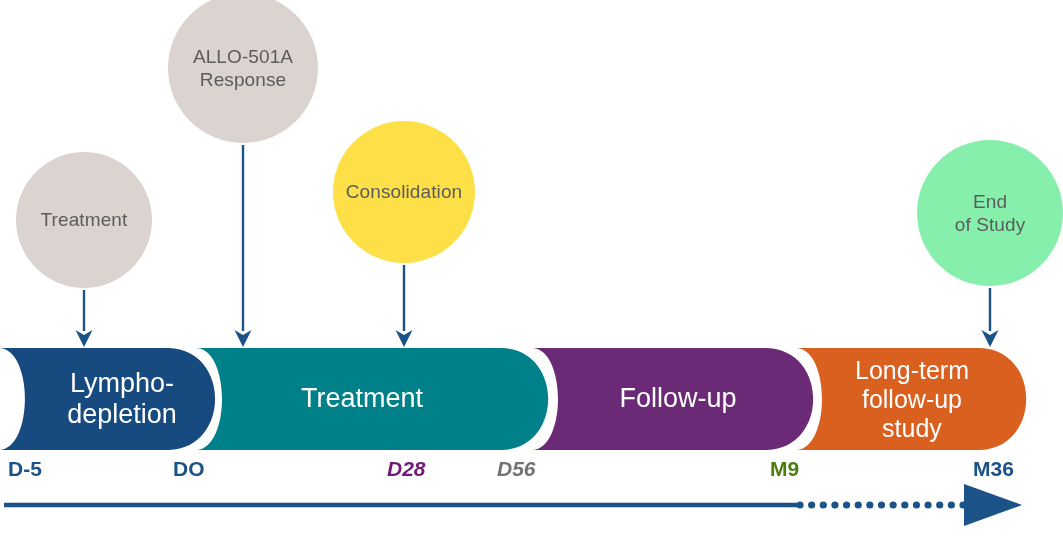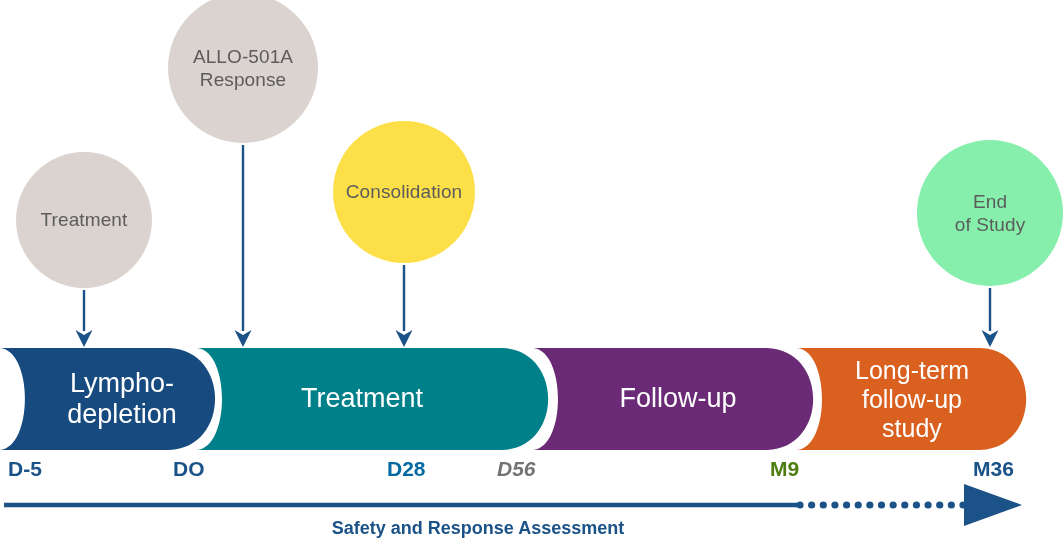--- a/index.html
+++ b/index.html
@@ -121,21 +121,21 @@
       <div class="bar-label" style="left: 0px; top: 0px; width: 1063px; font-size: 27px; transform: translateY(399px); position: absolute; display: flex; justify-content: flex-start;"><div style="position: absolute; left: 362px; top: 0px; transform: translate(-50%, -50%); white-space: pre-line; text-align: right; color: rgb(255, 255, 255);">Treatment</div></div>
       <div class="bar-label" style="left: 0px; top: 0px; width: 1063px; font-size: 27px; transform: translateY(399px); position: absolute; display: flex; justify-content: flex-start;"><div style="position: absolute; left: 678px; top: 0px; transform: translate(-50%, -50%); white-space: pre-line; text-align: center; color: rgb(255, 255, 255);">Follow-up</div></div>
       <div class="bar-label" style="left: 0px; top: 0px; width: 1063px; font-size: 25px; transform: translateY(399px); position: absolute; display: flex; justify-content: flex-start;"><div style="position: absolute; left: 912px; top: 0px; transform: translate(-50%, -50%); white-space: pre-line; color: rgb(255, 255, 255);">Long-term
 follow-up
 study</div></div>
     </div>
 
   <div id="ticks-layer">
       <div class="tick" style="left: 8px; top: 457px; color: rgb(27, 82, 135);">D-5</div>
       <div class="tick" style="left: 173px; top: 457px; color: rgb(27, 82, 135); text-align: center;">DO</div>
-      <div class="tick" style="left: 387px; top: 457px; color: #0369a1;">D28</div>
+      <div class="tick" style="left: 387px; top: 457px; color: #701a75; font-style: italic;">D28</div>
       <div class="tick" style="left: 497px; top: 457px; color: #737373; font-style: italic;">D56</div>
       <div class="tick" style="left: 770px; top: 457px; color: #4d7c0f;">M9</div>
       <div class="tick" style="left: 973px; top: 457px; color: rgb(27, 82, 135);">M36</div>
     </div>
 
   <svg id="assessment-svg" style="position:absolute;left:0;top:0;" width="1063" height="544">
       <line x1="4" y1="505" x2="797" y2="505" stroke="#1B5287" stroke-width="4.5"></line>
       <circle cx="800" cy="505" r="3.6" fill="#1B5287"></circle>
       <circle cx="811.6428571428571" cy="505" r="3.6" fill="#1B5287"></circle>
       <circle cx="823.2857142857143" cy="505" r="3.6" fill="#1B5287"></circle>
@@ -147,15 +147,14 @@
       <circle cx="893.1428571428571" cy="505" r="3.6" fill="#1B5287"></circle>
       <circle cx="904.7857142857143" cy="505" r="3.6" fill="#1B5287"></circle>
       <circle cx="916.4285714285714" cy="505" r="3.6" fill="#1B5287"></circle>
       <circle cx="928.0714285714286" cy="505" r="3.6" fill="#1B5287"></circle>
       <circle cx="939.7142857142858" cy="505" r="3.6" fill="#1B5287"></circle>
       <circle cx="951.3571428571429" cy="505" r="3.6" fill="#1B5287"></circle>
       <circle cx="963" cy="505" r="3.6" fill="#1B5287"></circle>
       <path d="M 964 484 L 1022 505 L 964 526 Z" fill="#1B5287"></path>
     </svg>
 
-  <div class="assess-caption" id="assess-caption" style="left: 478px; top: 518px; transform: translateX(-50%); color: rgb(27, 82, 135);">Safety and Response Assessment</div>
 
 </div>
 
 </body></html>

